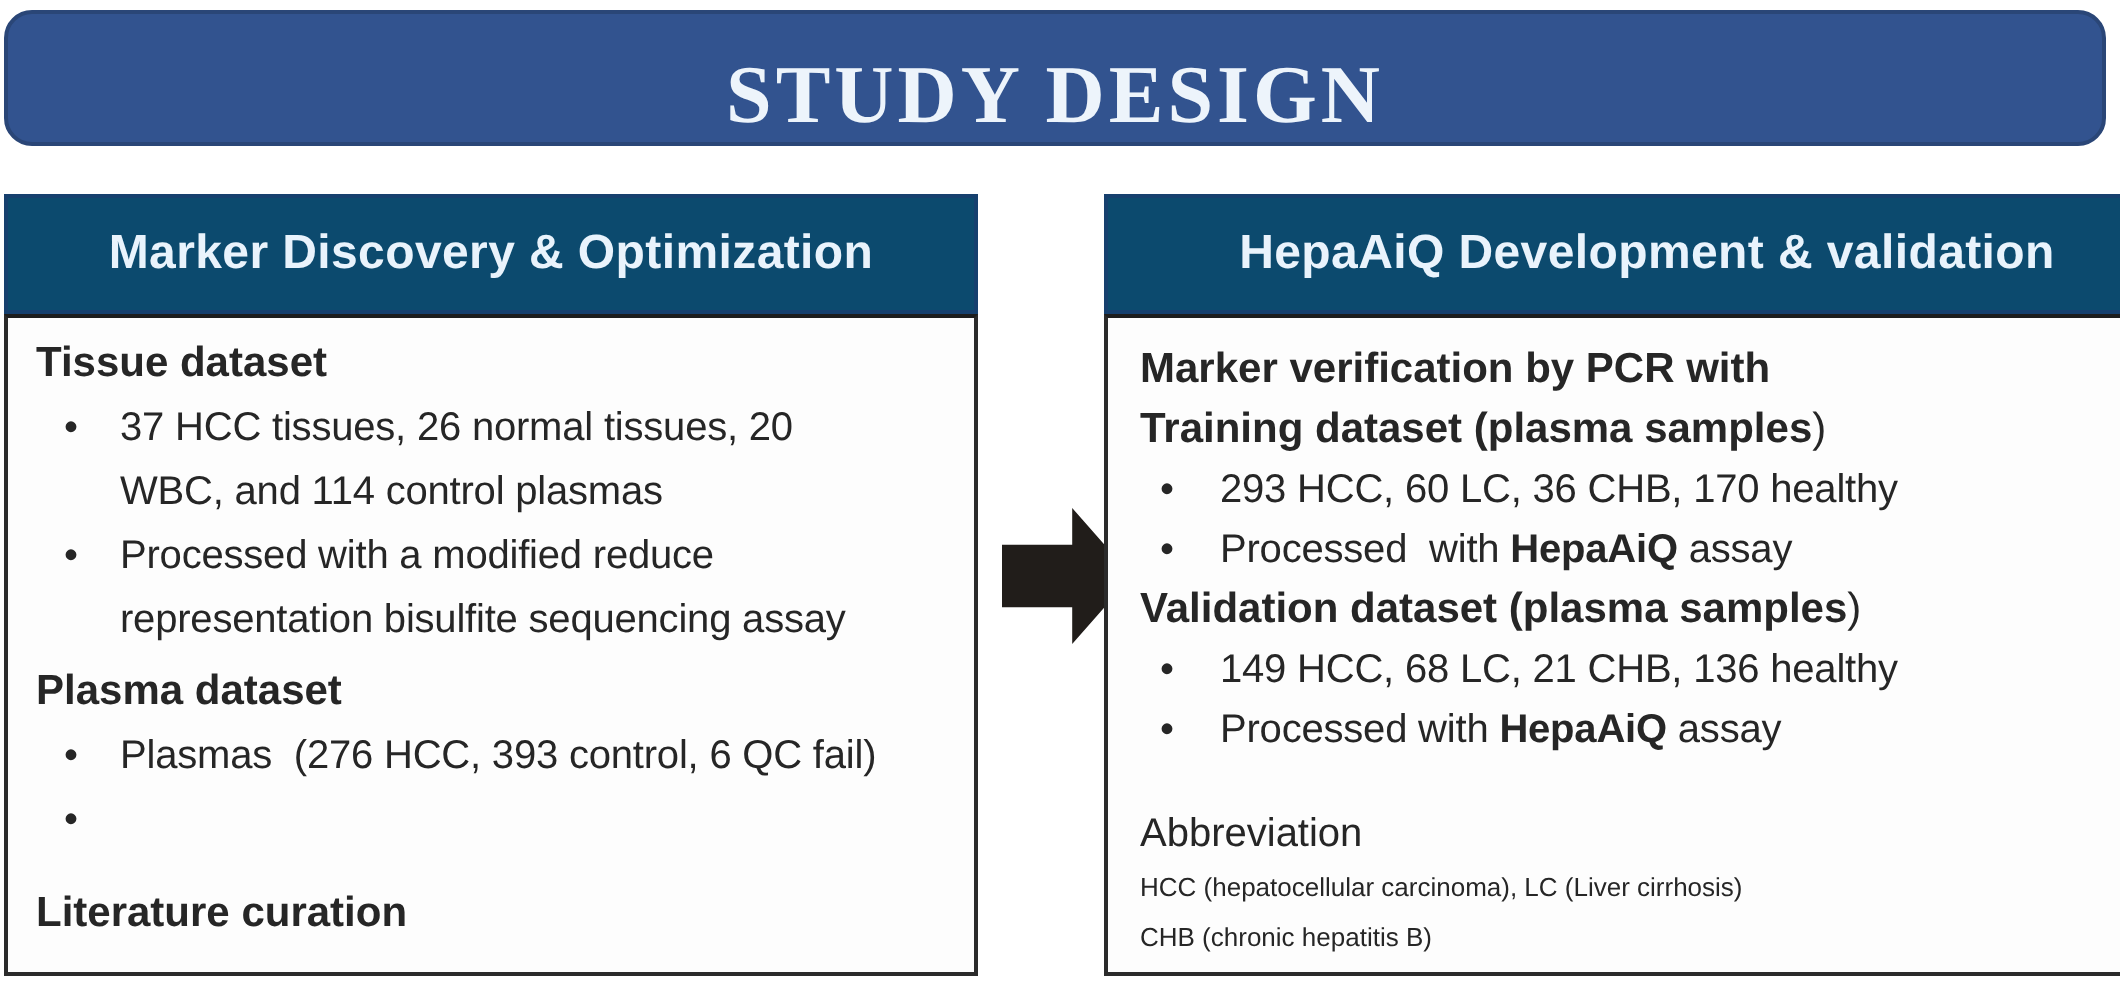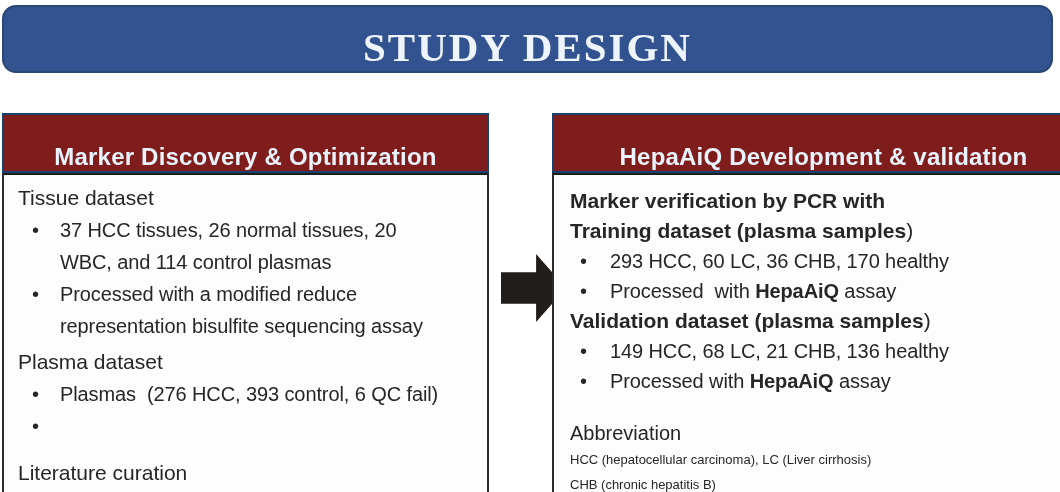--- a/index.html
+++ b/index.html
@@ -26,42 +26,42 @@
     font-size:41px;
     letter-spacing:2px;
     color:#EDF4FB;
   }
   
   .panel{position:absolute;top:97px;height:391px;box-sizing:border-box;}
   .panel.left{left:2px;width:487px;}
   .panel.right{left:552px;width:543px;}
   .panel-header{
     height:60px;
-    background:#7f1d1d;
+    background:#0c4a6e;
     border:2px solid #16406E;
     box-sizing:border-box;
-    display:flex;align-items:flex-end;justify-content:center;margin-top:16px;
+    display:flex;align-items:center;justify-content:center;
   }
   .panel-header .panel-title{
     font-weight:700;font-size:24px;color:#E9F3FC;letter-spacing:0.2px;
     white-space:nowrap;
   }
   .panel-body{
     height:331px;
     background:#FDFDFD;
     border:2px solid #2B2B2B;
     border-top:2px solid #1d1d1d;
     box-sizing:border-box;
     overflow:hidden;
   }
   .panel.left .panel-body{padding:7px 10px 0 14px;}
   .panel.right .panel-body{padding:11px 10px 0 16px;}
 
   
-  .lh{font-weight:400;font-size:21px;line-height:32px;white-space:pre-wrap;}
+  .lh{font-weight:700;font-size:21px;line-height:32px;white-space:pre-wrap;}
   .lbullet{display:flex;line-height:32px;font-size:20px;letter-spacing:-0.1px;}
   .lbullet .dot{width:28px;margin-left:14px;flex:none;font-size:20px;}
   .lbullet .bt div{white-space:pre-wrap;}
   .gap-plasma{margin-top:4px;}
   .gap-lit{margin-top:15px;}
 
   
   .rh{font-weight:700;font-size:21px;line-height:30px;white-space:pre-wrap;}
   .rh .tail{font-weight:400;}
   .rbullet{display:flex;line-height:30px;font-size:20px;letter-spacing:-0.1px;}

